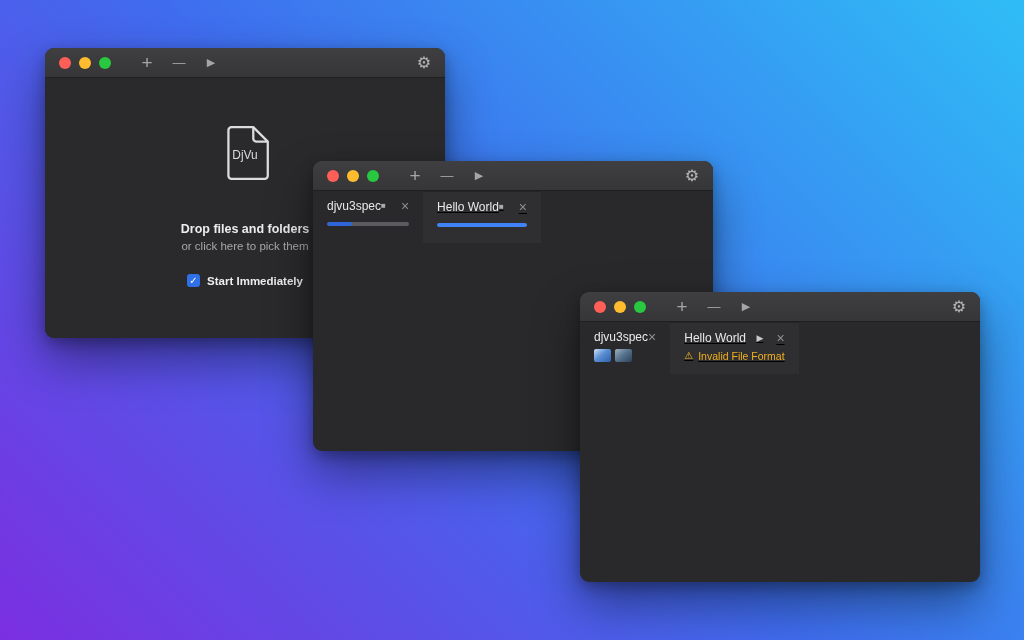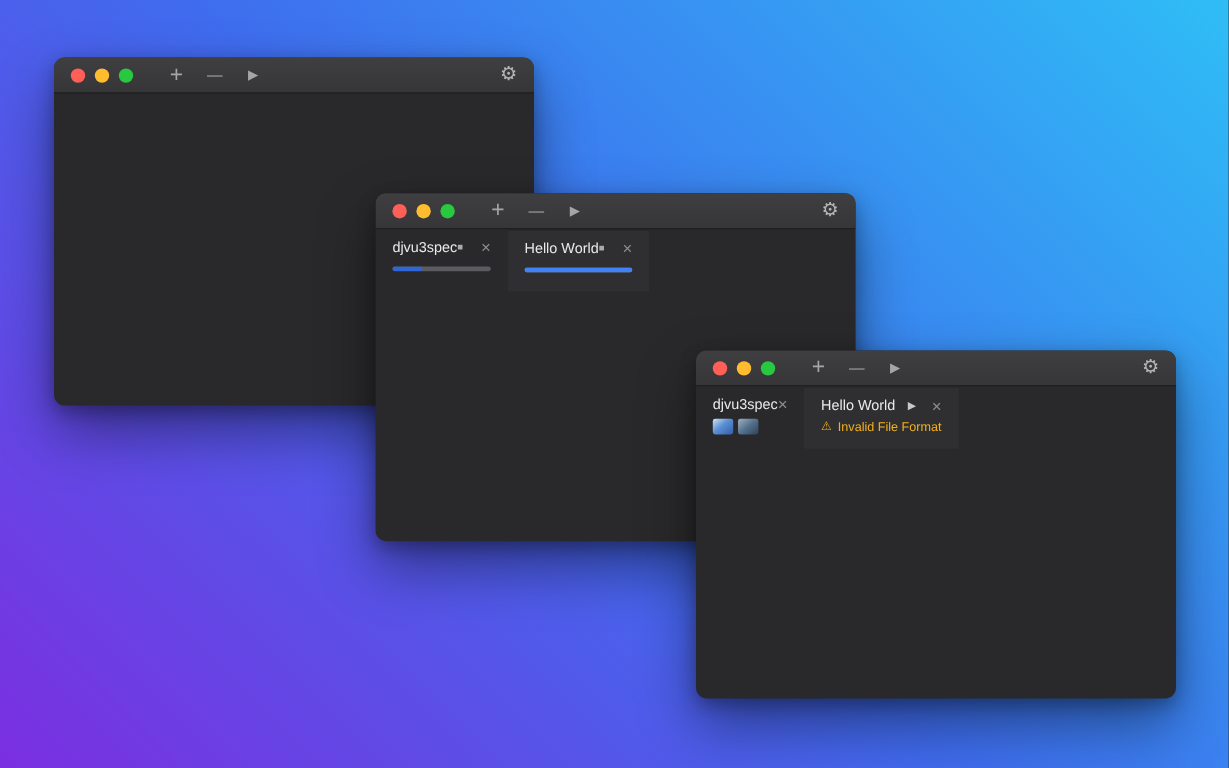--- a/index.html
+++ b/index.html
@@ -48,21 +48,21 @@
   .checkbox {
     width:13px; height:13px; border-radius:3px; background:#2f6fe8;
     display:flex; align-items:center; justify-content:center;
   }
   .check { color:#fff; font-size:10px; line-height:1; }
   .cb-label { margin-left:7px; font-size:11.5px; font-weight:600; color:#eceded; }
 
   
   .list { height:260px; display:flex; }
   .row  { height:52px; flex:none; }
-  .row + .row { border-top:1px solid rgba(0,0,0,.22); }
+  .row + .row { border-top:1px solid rgba(0,0,0,.22);text-decoration:underline; }
   .row:nth-child(odd)  { background:#29292b; }
   .row:nth-child(even) { background:#2f2f31; }
   .item { padding:8px 14px 0; }
   .row-head { display:flex; align-items:center; }
   .item-name { flex:1; font-size:12px; color:#e9e9eb; }
   .stop    { font-size:8px;  color:#ababad; margin-right:15px; line-height:1; }
   .close   { font-size:14px; color:#8e8e90; line-height:1; }
   .play-sm { font-size:9px;  color:#c8c8ca; margin-right:13px; line-height:1; }
   .progress { margin-top:9px; height:4px; border-radius:2px; background:#5c5c60; overflow:hidden; }
   .fill { height:100%; border-radius:2px; }
@@ -85,20 +85,35 @@
         <span class="light red"></span>
         <span class="light yellow"></span>
         <span class="light green"></span>
       </div>
       <div class="tools">
         <span class="tool add">+</span>
         <span class="tool minus">—</span>
         <span class="tool playg">▶</span>
       </div>
       <span class="gear">⚙</span>
+    </div>
+    <div class="content drop-content">
+      <svg class="doc-icon" viewBox="0 0 56 56">
+        <path d="M15 3 h21 l14 14 v33 a3 3 0 0 1 -3 3 H15 a3 3 0 0 1 -3 -3 V6 a3 3 0 0 1 3 -3 z" fill="none" stroke="#dcdcdd" stroke-width="2.2" stroke-linejoin="round"></path>
+        <path d="M36 3 v11 a3 3 0 0 0 3 3 h11" fill="none" stroke="#dcdcdd" stroke-width="2.2"></path>
+        <text x="28" y="34" text-anchor="middle" fill="#dcdcdd" font-size="11.5">DjVu</text>
+      </svg>
+      <div class="drop-title">Drop files and folders</div>
+      <div class="drop-sub">or click here to pick them</div>
+      <div class="checkbox-row">
+        <span class="checkbox">
+          <span class="check">✓</span>
+        </span>
+        <span class="cb-label">Start Immediately</span>
+      </div>
     </div>
   </div>
 
   <div class="window w2">
     <div class="titlebar">
       <div class="lights">
         <span class="light red"></span>
         <span class="light yellow"></span>
         <span class="light green"></span>
       </div>

